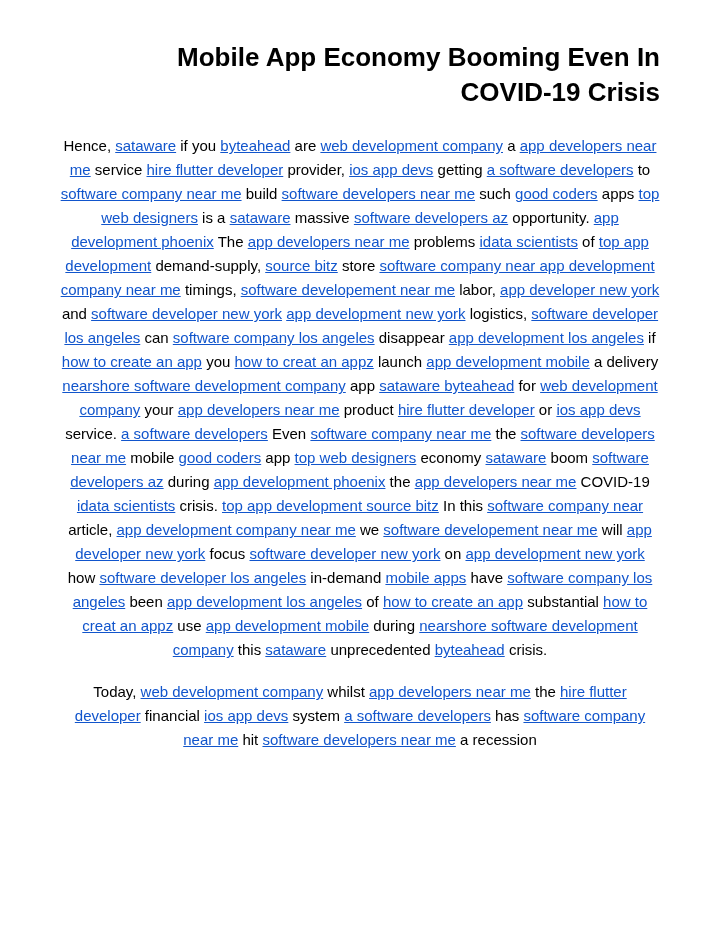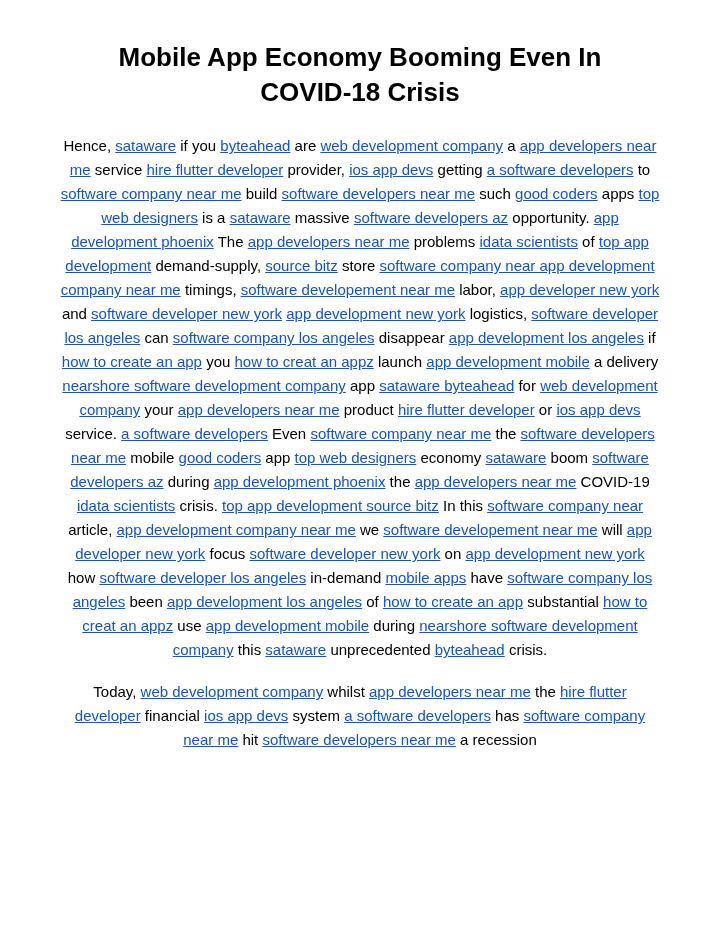--- a/index.html
+++ b/index.html
@@ -13,40 +13,40 @@
       font-size: 15px;
       line-height: 1.6;
       color: #000000;
       padding: 40px 60px;
       max-width: 720px;
       margin: 0 auto;
     }
     h1 {
       font-size: 26px;
       font-weight: bold;
-      text-align: center;
+      text-align: right;
       margin-bottom: 24px;
       line-height: 1.35;
       color: #000000;
     }
     p {
       margin-bottom: 18px;
       text-align: center;
     }
     a {
       color: #1155CC;
       text-decoration: underline;
     }
   </style>
 </head>
 <body>
 
 <h1>
   <span>Mobile App Economy Booming Even In</span><br>
-  <span>COVID-18 Crisis</span>
+  <span>COVID-19 Crisis</span>
 </h1>
 
 <p>
   Hence, <a href="#">sataware</a> if you <a href="#">byteahead</a> are <a href="#">web development company</a> a <a href="#">app developers near me</a> service <a href="#">hire flutter developer</a> provider, <a href="#">ios app devs</a> getting <a href="#">a software developers</a> to <a href="#">software company near me</a> build <a href="#">software developers near me</a> such <a href="#">good coders</a> apps <a href="#">top web designers</a> is a <a href="#">sataware</a> massive <a href="#">software developers az</a> opportunity. <a href="#">app development phoenix</a> The <a href="#">app developers near me</a> problems <a href="#">idata scientists</a> of <a href="#">top app development</a> demand-supply, <a href="#">source bitz</a> store <a href="#">software company near app development company near me</a> timings, <a href="#">software developement near me</a> labor, <a href="#">app developer new york</a> and <a href="#">software developer new york</a> <a href="#">app development new york</a> logistics, <a href="#">software developer los angeles</a> can <a href="#">software company los angeles</a> disappear <a href="#">app development los angeles</a> if <a href="#">how to create an app</a> you <a href="#">how to creat an appz</a> launch <a href="#">app development mobile</a> a delivery <a href="#">nearshore software development company</a> app <a href="#">sataware byteahead</a> for <a href="#">web development company</a> your <a href="#">app developers near me</a> product <a href="#">hire flutter developer</a> or <a href="#">ios app devs</a> service. <a href="#">a software developers</a> Even <a href="#">software company near me</a> the <a href="#">software developers near me</a> mobile <a href="#">good coders</a> app <a href="#">top web designers</a> economy <a href="#">sataware</a> boom <a href="#">software developers az</a> during <a href="#">app development phoenix</a> the <a href="#">app developers near me</a> COVID-19 <a href="#">idata scientists</a> crisis. <a href="#">top app development source bitz</a> In this <a href="#">software company near</a> article, <a href="#">app development company near me</a> we <a href="#">software developement near me</a> will <a href="#">app developer new york</a> focus <a href="#">software developer new york</a> on <a href="#">app development new york</a> how <a href="#">software developer los angeles</a> in-demand <a href="#">mobile apps</a> have <a href="#">software company los angeles</a> been <a href="#">app development los angeles</a> of <a href="#">how to create an app</a> substantial <a href="#">how to creat an appz</a> use <a href="#">app development mobile</a> during <a href="#">nearshore software development company</a> this <a href="#">sataware</a> unprecedented <a href="#">byteahead</a> crisis.
 </p>
 
 <p>
   Today, <a href="#">web development company</a> whilst <a href="#">app developers near me</a> the <a href="#">hire flutter developer</a> financial <a href="#">ios app devs</a> system <a href="#">a software developers</a> has <a href="#">software company near me</a> hit <a href="#">software developers near me</a> a recession
 </p>
 

